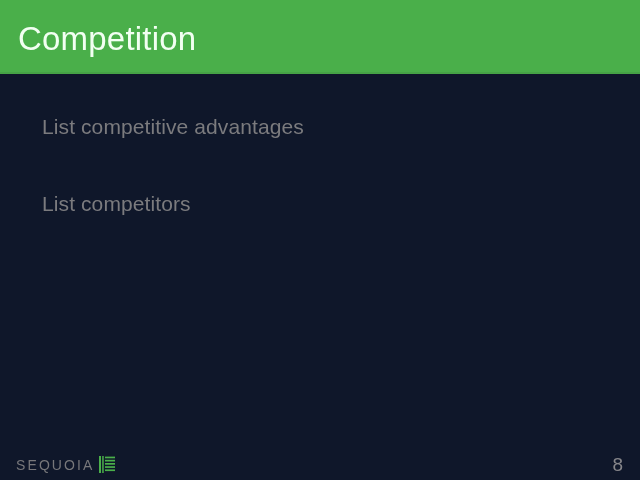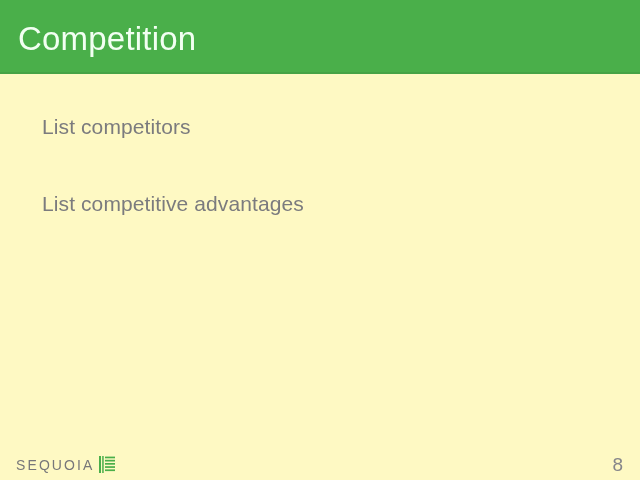--- a/index.html
+++ b/index.html
@@ -15,21 +15,21 @@
     overflow: hidden;
     position: relative;
   }
 
   .slide {
     position: absolute;
     left: 0;
     top: 0;
     width: 640px;
     height: 480px;
-    background: #fef9c3;
+    background: #0f172a;
     overflow: hidden;
   }
 
   
   .header-band {
     position: absolute;
     left: 0;
     top: 0;
     width: 640px;
     height: 74px;
@@ -135,22 +135,22 @@
 <body>
 
 <div class="slide">
 
   <div class="header-band">
     <h1 class="slide-title">Competition</h1>
   </div>
 
   <div class="body-area">
     <ul class="bullet-list">
+      <li class="bullet-item">List competitive advantages</li>
       <li class="bullet-item">List competitors</li>
-      <li class="bullet-item">List competitive advantages</li>
     </ul>
   </div>
 
   <div class="footer">
 
     <div class="brand">
       <span class="brand-wordmark">SEQUOIA</span>
       <span class="brand-mark">
         <svg width="16" height="17" viewBox="0 0 16 17" xmlns="http://www.w3.org/2000/svg">
           <rect x="0" y="0" width="2" height="17" fill="#4aaf4a"></rect>

